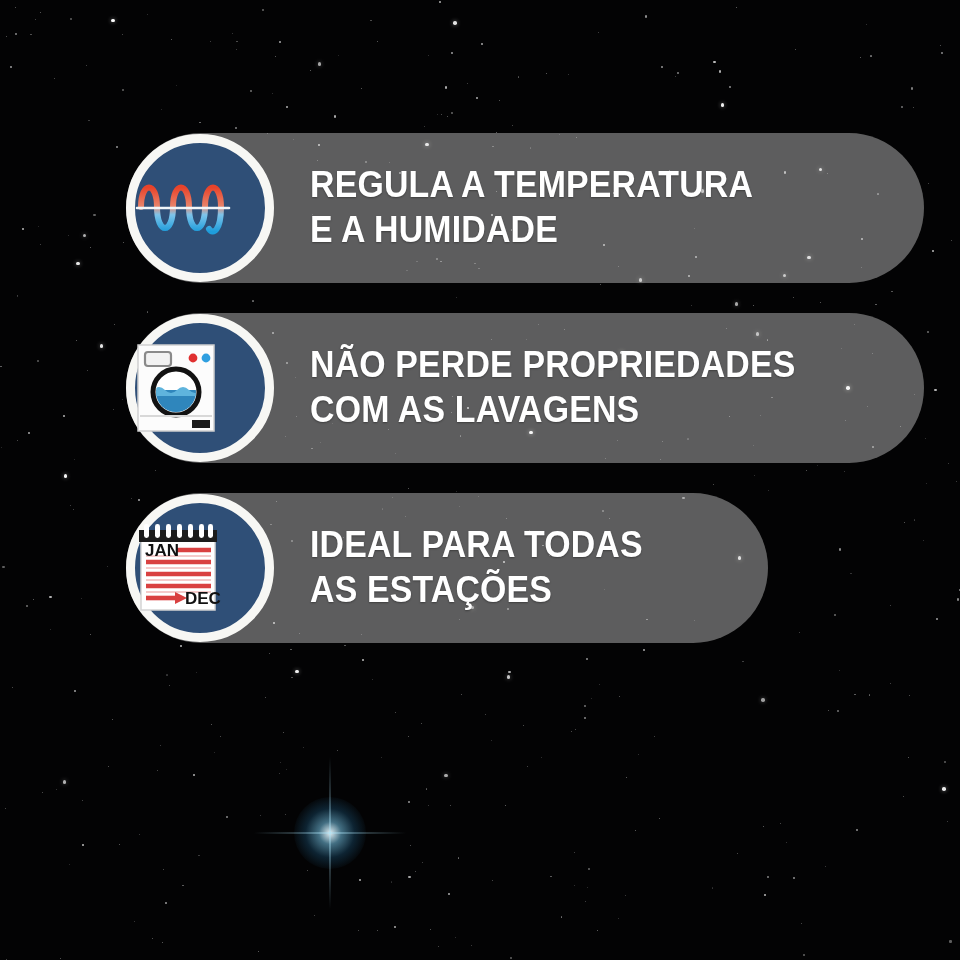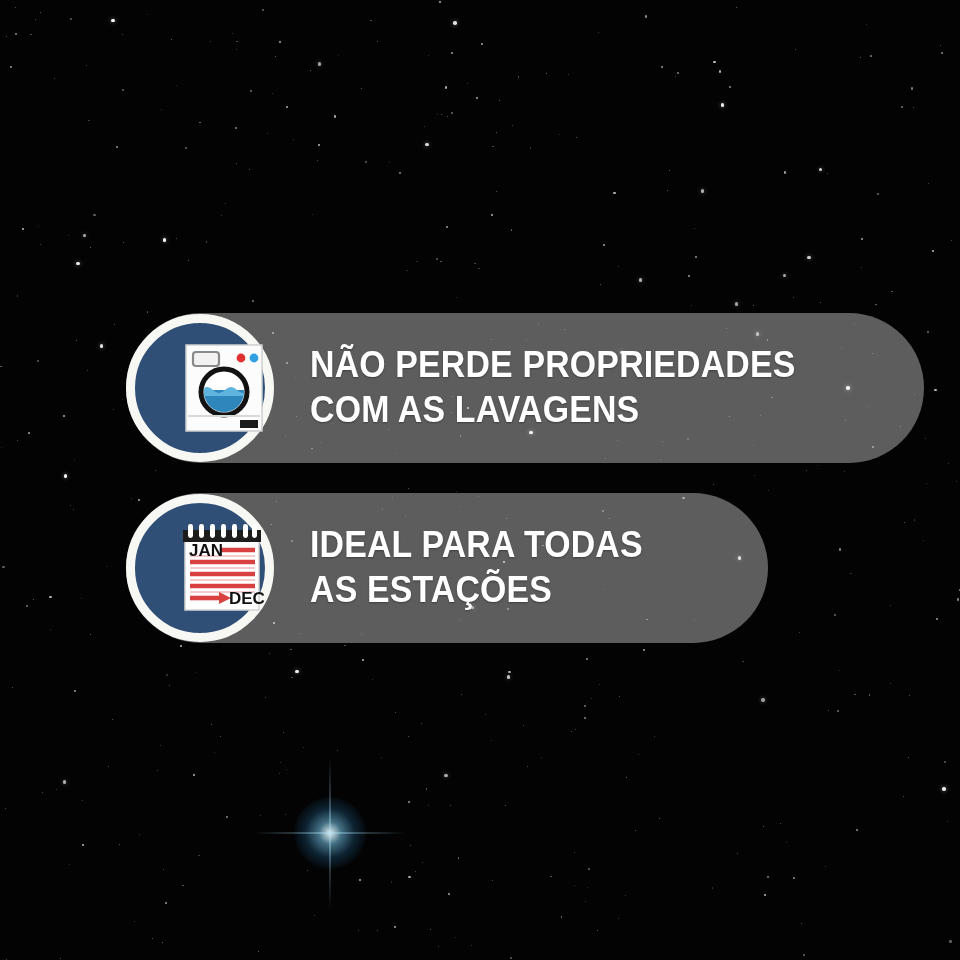--- a/index.html
+++ b/index.html
@@ -80,21 +80,21 @@
     z-index: 3;
     width: 148px;
     height: 148px;
     flex: 0 0 148px;
     border-radius: 50%;
     background: #2f4f77;
     border: 9px solid #f7f7f4;
     box-sizing: border-box;
     display: flex;
     align-items: center;
-    justify-content: flex-end;
+    justify-content: flex-start;
   }
   .label {
     position: relative;
     z-index: 3;
     margin-left: 36px;
     color: #ffffff;
     font-size: 36px;
     font-weight: 700;
     line-height: 1.24;
     letter-spacing: 0.2px;
@@ -539,20 +539,39 @@
       <div class="star" style="width: 2.2px; height: 2.2px; left: 687.7px; top: 274.9px; opacity: 0.62;"></div>
       <div class="star" style="width: 2.2px; height: 2.2px; left: 682.4px; top: 497px; opacity: 0.5;"></div>
       <div class="star" style="width: 3.6px; height: 3.6px; left: 720.8px; top: 103.2px; opacity: 0.94; box-shadow: rgba(255, 255, 255, 0.55) 0px 0px 4px;"></div>
       <div class="star" style="width: 2.2px; height: 2.2px; left: 480.5px; top: 42.6px; opacity: 0.65;"></div>
       <div class="star" style="width: 3.6px; height: 3.6px; left: 737.8px; top: 556.1px; opacity: 0.81; box-shadow: rgba(255, 255, 255, 0.55) 0px 0px 4px;"></div>
       <div class="star" style="width: 2.2px; height: 2.2px; left: 175.4px; top: 452.4px; opacity: 0.6;"></div>
       <div class="bigstar" style="width: 72px; height: 72px; left: 294px; top: 797px;"></div>
     </div>
 
   <div class="rows" id="rows">
+      <div class="feature-row" style="top: 133px; width: 798px;">
+        <div class="pill" style="width: 798px;"></div>
+        <div class="badge">
+  <svg class="icon-svg" width="96" height="70" viewBox="0 0 96 70">
+    <defs>
+      <linearGradient id="gradWave" x1="0" y1="0" x2="0" y2="1">
+        <stop offset="0%" stop-color="#e8432a"></stop>
+        <stop offset="42%" stop-color="#e8836a"></stop>
+        <stop offset="62%" stop-color="#7ec4ea"></stop>
+        <stop offset="100%" stop-color="#1e9ddb"></stop>
+      </linearGradient>
+    </defs>
+    <path d="M6,34 C6,8 22,8 22,34 C22,62 38,62 38,34 C38,8 54,8 54,34 C54,62 70,62 70,34 C70,8 86,8 86,34 C86,58 78,62 74,56" fill="none" stroke="url(#gradWave)" stroke-width="6" stroke-linecap="round"></path>
+    <line x1="2" y1="35" x2="94" y2="35" stroke="#f2f6f9" stroke-width="2.6" stroke-linecap="round"></line>
+  </svg>
+</div>
+        <div class="label">REGULA A TEMPERATURA
+E A HUMIDADE</div>
+      </div>
       <div class="feature-row" style="top: 313px; width: 798px;">
         <div class="pill" style="width: 798px;"></div>
         <div class="badge">
   <svg class="icon-svg" width="82" height="92" viewBox="0 0 82 92">
     <rect x="3" y="3" width="76" height="86" fill="#fcfcfc" stroke="#cfcfcf" stroke-width="1.5"></rect>
     <rect x="10" y="10" width="26" height="14" rx="3" fill="#f2f2f2" stroke="#8a8a8a" stroke-width="2.2"></rect>
     <circle cx="58" cy="16" r="4.4" fill="#e03030"></circle>
     <circle cx="71" cy="16" r="4.4" fill="#2f9fe0"></circle>
     <circle cx="41" cy="50" r="23" fill="#ffffff" stroke="#121212" stroke-width="5"></circle>
     <clipPath id="clipDrum">

